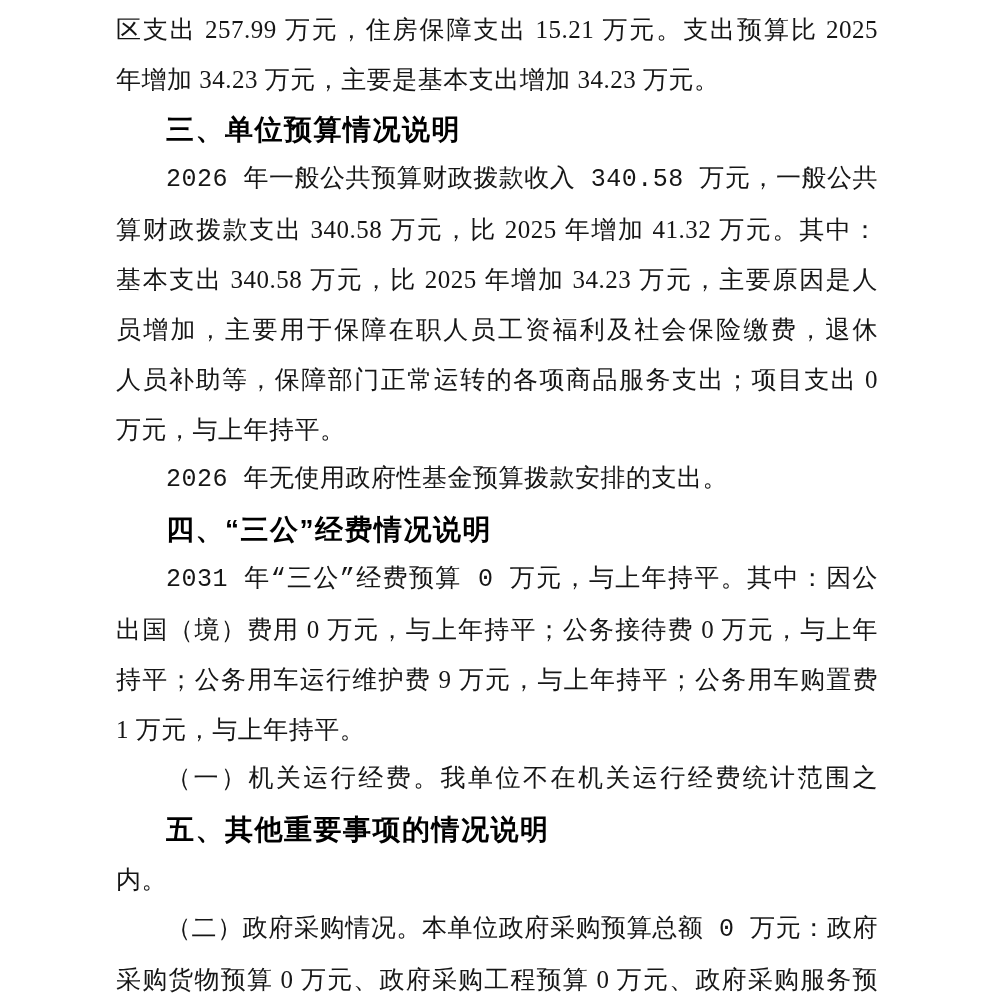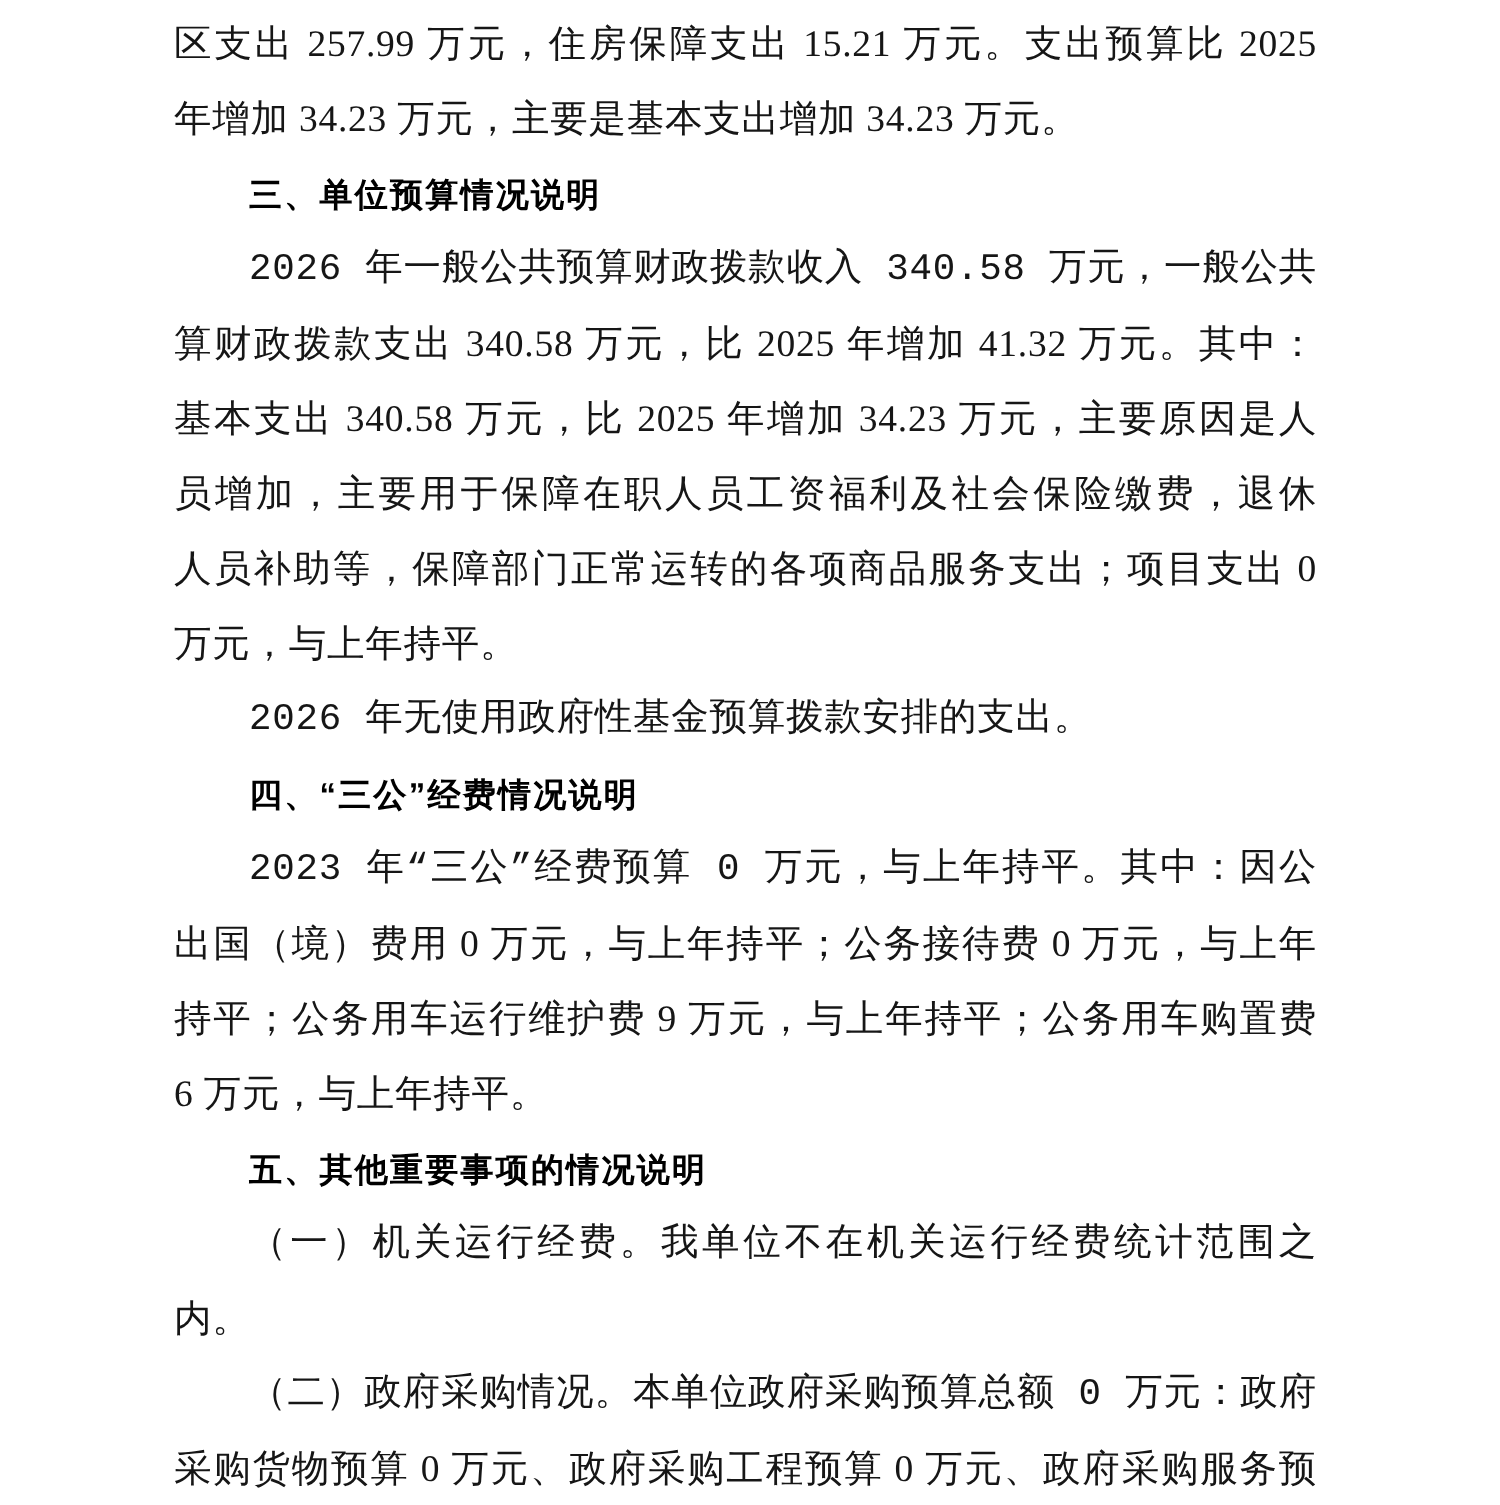--- a/index.html
+++ b/index.html
@@ -35,21 +35,21 @@
     text-align: center;
     text-align-last: left;
   }
   .line.indent {
     text-indent: 50px;
     font-family: Liberation Mono, monospace;
   }
   .line.heading {
     font-family: "Liberation Sans", sans-serif;
     font-weight: 700;
-    font-size: 22px;
+    font-size: 28px;
     color: #000000;
     text-align: left;
     text-align-last: left;
     letter-spacing: 1.5px;
   }
 </style>
 </head>
 <body>
 
 <div class="page">
@@ -57,22 +57,22 @@
     <div class="line end">年增加 34.23 万元，主要是基本支出增加 34.23 万元。</div>
     <div class="line heading indent end">三、单位预算情况说明</div>
     <div class="line indent">2026 年一般公共预算财政拨款收入 340.58 万元，一般公共预</div>
     <div class="line">算财政拨款支出 340.58 万元，比 2025 年增加 41.32 万元。其中：</div>
     <div class="line">基本支出 340.58 万元，比 2025 年增加 34.23 万元，主要原因是人</div>
     <div class="line">员增加，主要用于保障在职人员工资福利及社会保险缴费，退休</div>
     <div class="line">人员补助等，保障部门正常运转的各项商品服务支出；项目支出 0</div>
     <div class="line end">万元，与上年持平。</div>
     <div class="line indent end">2026 年无使用政府性基金预算拨款安排的支出。</div>
     <div class="line heading indent end">四、“三公”经费情况说明</div>
-    <div class="line indent">2023 年“三公”经费预算 0 万元，与上年持平。其中：因公</div>
+    <div class="line indent">2031 年“三公”经费预算 0 万元，与上年持平。其中：因公</div>
     <div class="line">出国（境）费用 0 万元，与上年持平；公务接待费 0 万元，与上年</div>
     <div class="line">持平；公务用车运行维护费 9 万元，与上年持平；公务用车购置费</div>
-    <div class="line end">6 万元，与上年持平。</div>
+    <div class="line end">1 万元，与上年持平。</div>
+    <div class="line indent">（一）机关运行经费。我单位不在机关运行经费统计范围之</div>
     <div class="line heading indent end">五、其他重要事项的情况说明</div>
-    <div class="line indent">（一）机关运行经费。我单位不在机关运行经费统计范围之</div>
     <div class="line end">内。</div>
     <div class="line indent">（二）政府采购情况。本单位政府采购预算总额 0 万元：政府</div>
     <div class="line">采购货物预算 0 万元、政府采购工程预算 0 万元、政府采购服务预</div>
   </div>
 
 </body></html>

